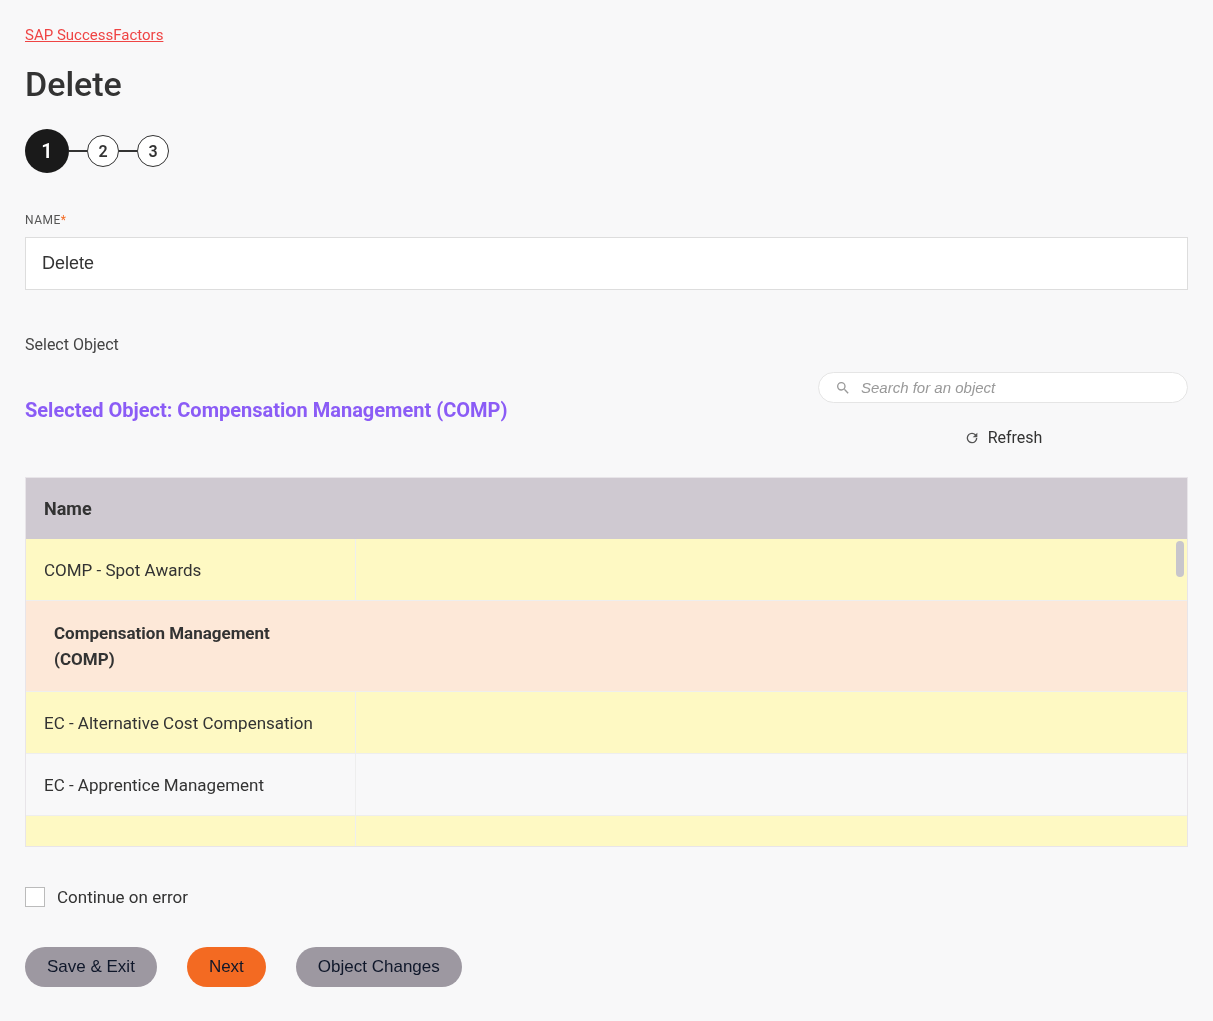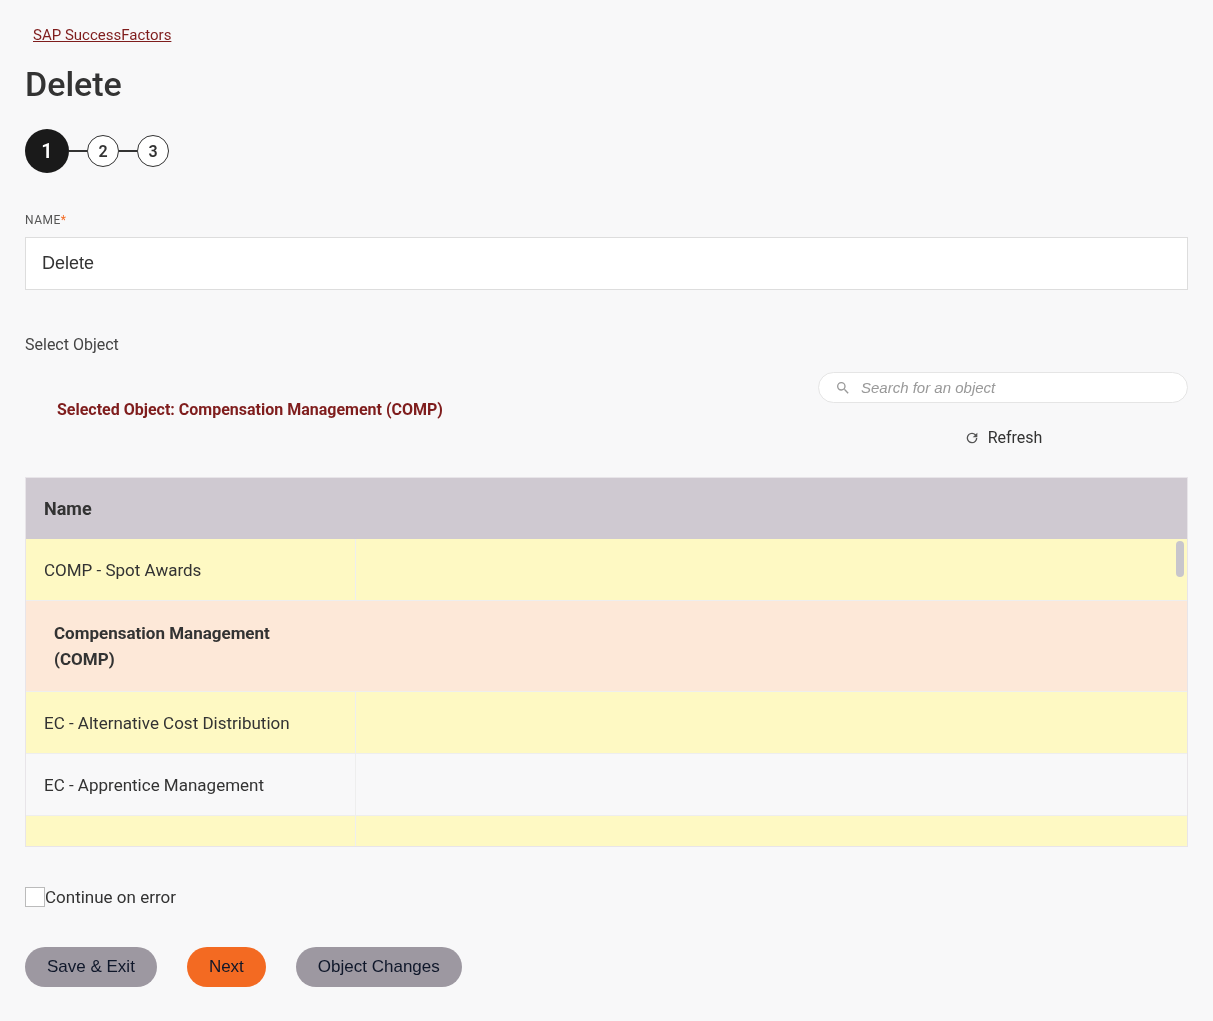--- a/index.html
+++ b/index.html
@@ -6,25 +6,24 @@
   body {
     font-family: -apple-system, BlinkMacSystemFont, "Segoe UI", Roboto, Helvetica, Arial, sans-serif;
     background: #f8f8f9;
     color: #333;
     padding: 25px;
     width: 1213px;
   }
   .breadcrumb {
     text-decoration: underline;
     font-size: 15px;
-    color: #7f1d1d;
+    color: #ef4444;
     cursor: pointer;
     display: inline-block;
     margin-bottom: 20px;
-    margin-left: 8px;
   }
   .page-title {
     font-size: 34px;
     font-weight: 500;
     margin-bottom: 25px;
   }
   .stepper {
     display: flex;
     align-items: center;
     margin-bottom: 40px;
@@ -80,21 +79,21 @@
   }
   .select-object-label { font-size: 16px; color: #444; }
   .hint-text { font-size: 16px; font-style: italic; color: #333; }
   .hint-text .bold { font-weight: 700; font-style: italic; }
   .row-controls {
     display: flex;
     justify-content: space-between;
     align-items: center;
     margin-top: 18px;
   }
-  .selected-object { font-size: 16px; font-weight: 700; color: #7f1d1d; margin-left: 32px; }
+  .selected-object { font-size: 20px; font-weight: 700; color: #8b5cf6; }
   .right-controls { display: flex; align-items: center; gap: 25px; flex-direction: column; }
   .search-wrap {
     display: flex;
     align-items: center;
     background: #fff;
     border: 1px solid #e5e5e5;
     border-radius: 20px;
     padding: 6px 16px;
     width: 370px;
   }
@@ -176,20 +175,21 @@
     right: 3px;
     top: 2px;
     width: 8px;
     height: 36px;
     background: #c8c6cc;
     border-radius: 4px;
   }
   .checkbox-row {
     display: flex;
     align-items: flex-end;
+    gap: 12px;
     margin-top: 40px;
     margin-bottom: 40px;
   }
   .checkbox {
     width: 20px;
     height: 20px;
     border: 1.5px solid #bbb;
     background: #fff;
     cursor: pointer;
   }
@@ -260,21 +260,21 @@
     <div class="table-row alt">
       <div class="cell-name">COMP - Spot Awards</div>
     </div>
     <div class="table-row selected">
       <div class="cell-name">
         <span>Compensation Management</span>
         <span>(COMP)</span>
       </div>
     </div>
     <div class="table-row alt">
-      <div class="cell-name">EC - Alternative Cost Distribution</div>
+      <div class="cell-name">EC - Alternative Cost Compensation</div>
     </div>
     <div class="table-row">
       <div class="cell-name">EC - Apprentice Management</div>
     </div>
     <div class="table-row alt">
       <div class="cell-name"></div>
     </div>
     <div class="scrollbar-track">
       <div class="scrollbar-thumb"></div>
     </div>

